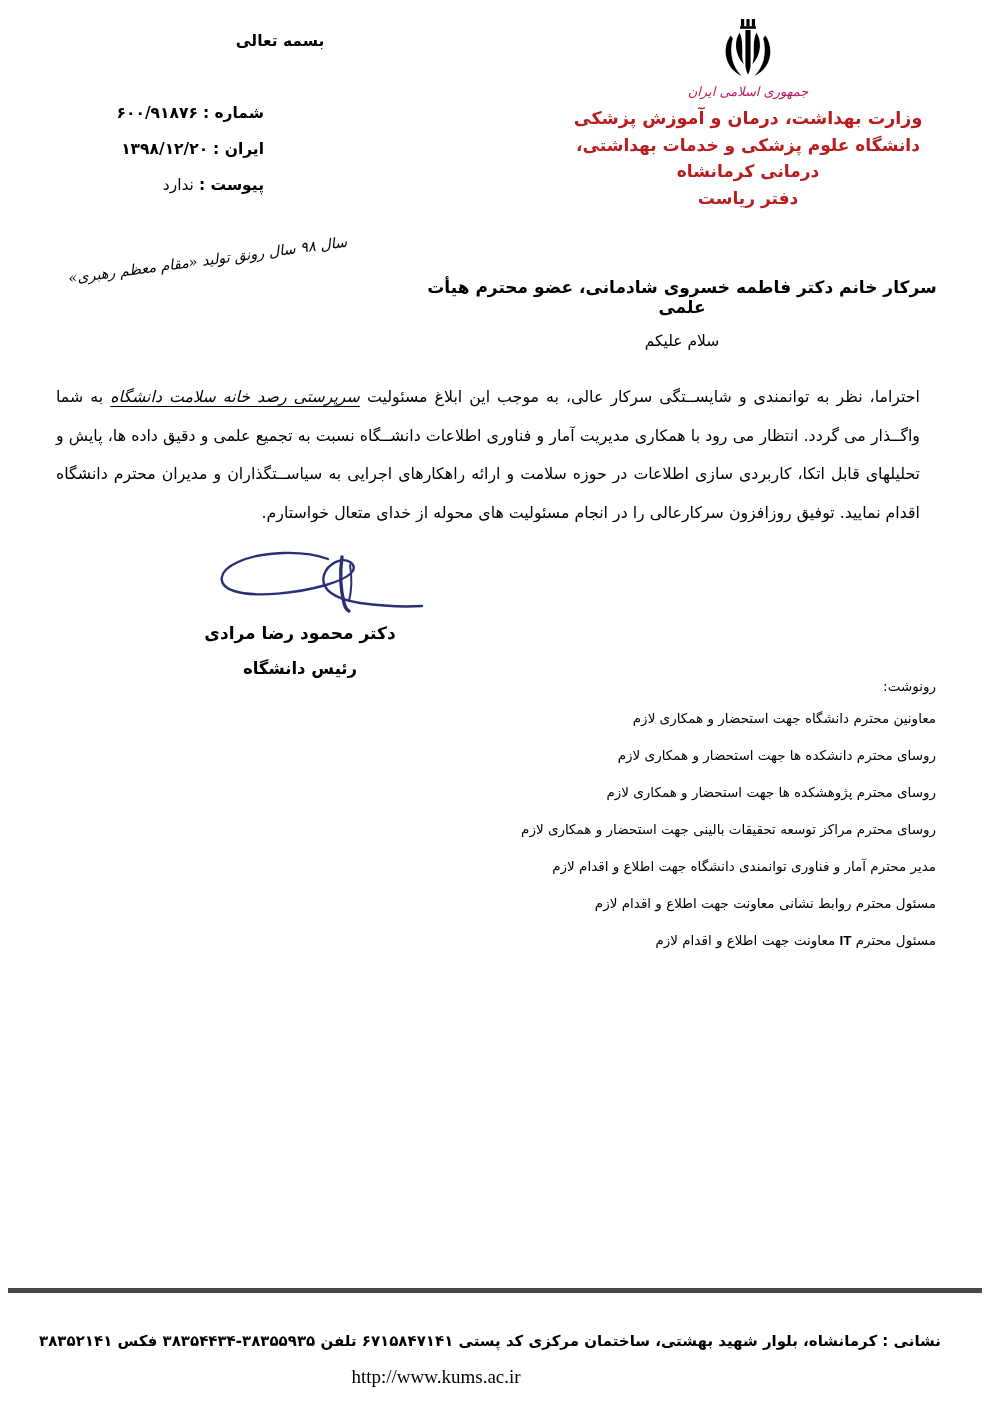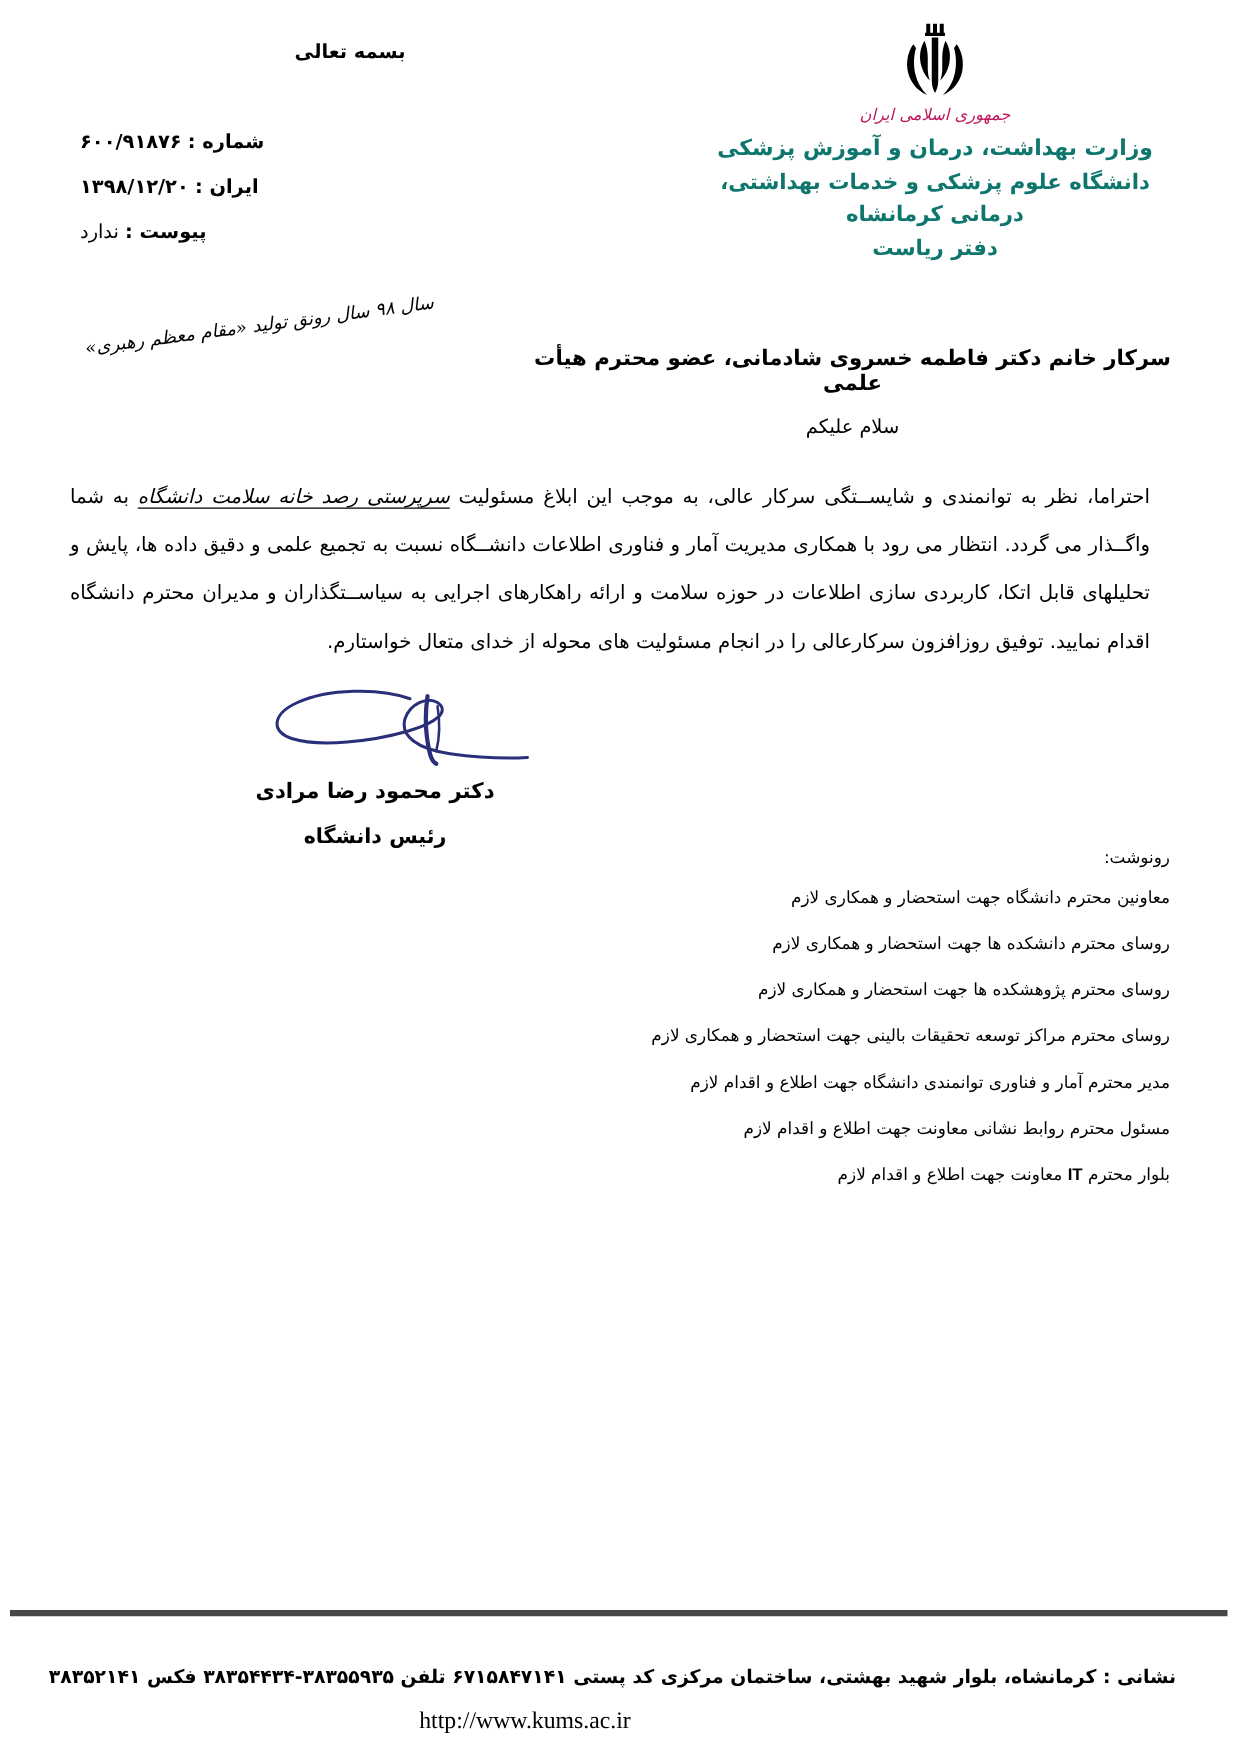--- a/index.html
+++ b/index.html
@@ -38,21 +38,21 @@
     font-family: "DejaVu Serif", "Liberation Serif", serif;
     font-size: 13px;
     font-style: italic;
     letter-spacing: .5px;
     margin-top: 2px;
     margin-bottom: 6px;
     color: #be185d;
   }
   .lh-line {
     font-weight: bold;
-    color: #0f766e;
+    color: #b91c1c;
     line-height: 1.55;
   }
   .lh-1 { font-size: 17.5px; }
   .lh-2 { font-size: 17px; }
   .lh-3 { font-size: 17px; }
 
   
   #basmala {
     position: absolute;
     top: 32px;
@@ -67,21 +67,21 @@
   #meta {
     position: absolute;
     top: 96px;
     left: 64px;
     width: 200px;
     font-size: 15.5px;
     line-height: 2.32;
     text-align: left;
     direction: rtl;
   }
-  .meta-row { white-space: nowrap; }
+  .meta-row { white-space: nowrap; text-align: right; }
   .meta-key { font-weight: bold; }
   .meta-val { font-weight: normal; }
   .meta-row.bold-val .meta-val { font-weight: bold; }
 
   
   #slogan {
     position: absolute;
     top: 250px;
     left: 98px;
     width: 250px;
@@ -201,20 +201,21 @@
   }
   #footer-url {
     position: absolute;
     top: 1366px;
     left: 0;
     width: 840px;
     text-align: center;
     font-family: "Liberation Serif", "DejaVu Serif", serif;
     font-size: 19px;
     direction: ltr;
+    padding-left: 16px;
   }
 </style>
 </head>
 <body>
 
 <div id="page">
 
   <div id="basmala">بسمه تعالی</div>
 
   <div id="letterhead">
@@ -282,20 +283,20 @@
   </div>
 
   <div id="cc-block">
     <div id="cc-title">رونوشت:</div>
     <div class="cc-item">معاونین محترم دانشگاه جهت استحضار و همکاری لازم</div>
     <div class="cc-item">روسای محترم دانشکده ها جهت استحضار و همکاری لازم</div>
     <div class="cc-item">روسای محترم پژوهشکده ها جهت استحضار و همکاری لازم</div>
     <div class="cc-item">روسای محترم مراکز توسعه تحقیقات بالینی جهت استحضار و همکاری لازم</div>
     <div class="cc-item">مدیر محترم آمار و فناوری توانمندی دانشگاه جهت اطلاع و اقدام لازم</div>
     <div class="cc-item">مسئول محترم روابط نشانی معاونت جهت اطلاع و اقدام لازم</div>
-    <div class="cc-item"><span>بلوار محترم </span><span class="latin">IT</span><span> معاونت جهت اطلاع و اقدام لازم</span></div>
+    <div class="cc-item"><span>مسئول محترم </span><span class="latin">IT</span><span> معاونت جهت اطلاع و اقدام لازم</span></div>
   </div>
 
   <div id="footer-rule"></div>
   <div id="footer-address">نشانی : کرمانشاه، بلوار شهید بهشتی، ساختمان مرکزی کد پستی  ۶۷۱۵۸۴۷۱۴۱   تلفن  ۳۸۳۵۵۹۳۵-۳۸۳۵۴۴۳۴ فکس   ۳۸۳۵۲۱۴۱</div>
   <div id="footer-url">http://www.kums.ac.ir</div>
 
 </div>
 
 </body></html>

